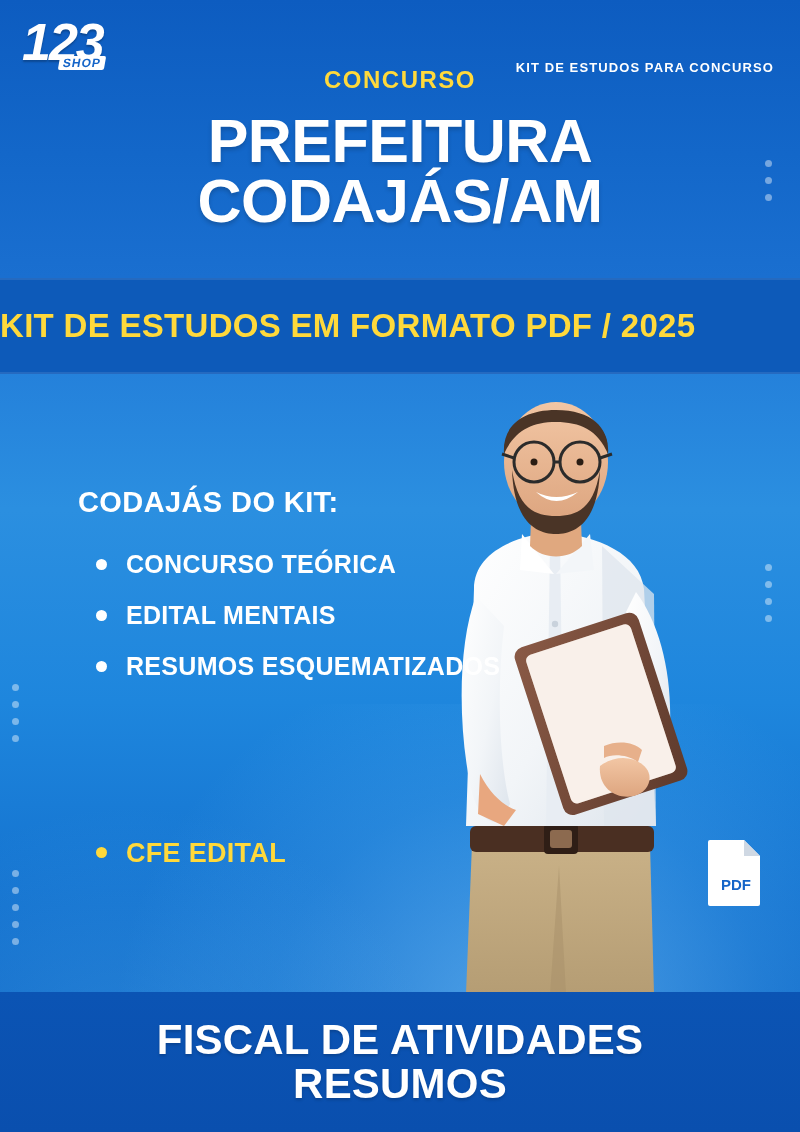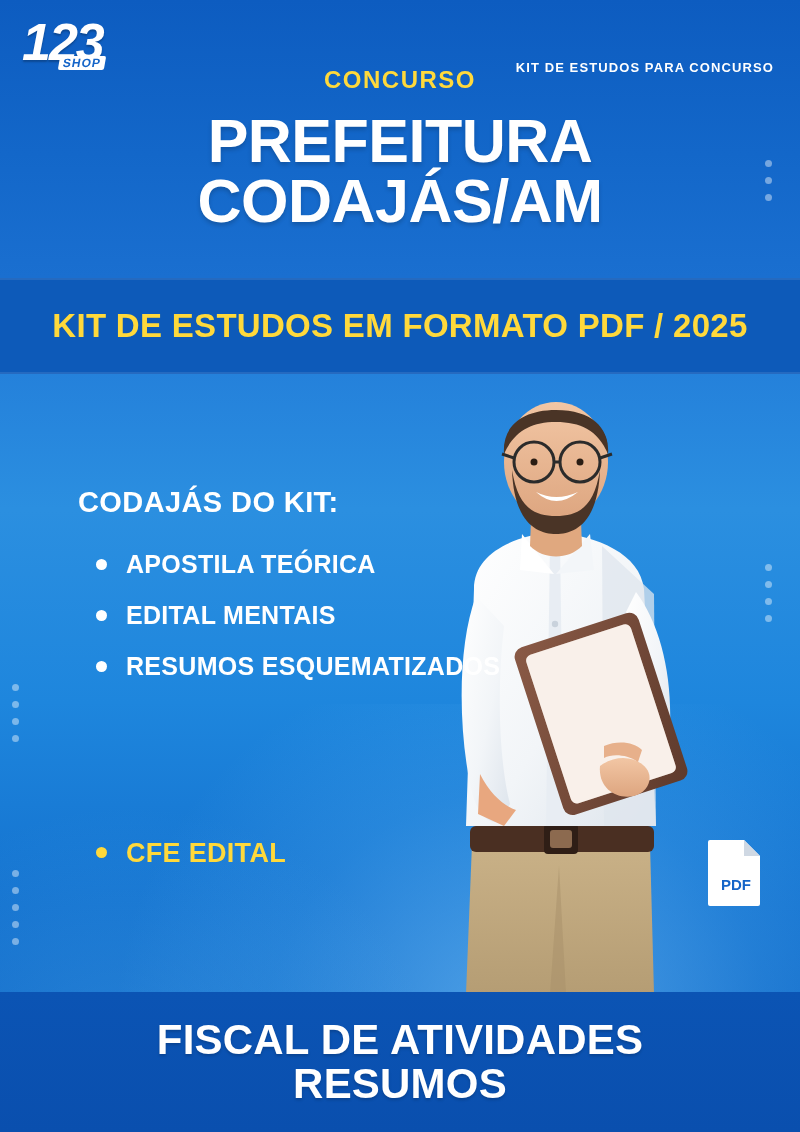--- a/index.html
+++ b/index.html
@@ -67,21 +67,21 @@
     text-shadow:0 3px 4px rgba(0,0,0,.18);
   }
 
   
   .band {
     position:relative;
     height:96px;
     background:#0d5ab9;
     border-top:2px solid rgba(255,255,255,.10);
     border-bottom:2px solid rgba(255,255,255,.10);
-    display:flex; align-items:center; justify-content:center;
+    display:flex; align-items:center; justify-content:flex-start;
   }
   .band span {
     color:#ffd93b; font-size:33px; font-weight:bold; letter-spacing:.3px;
   }
 
   
   .body { position:relative; height:620px; }
 
   .content-title {
     position:absolute; left:78px; top:112px;
@@ -275,21 +275,21 @@
         <rect x="186" y="260" width="110" height="156" rx="6" fill="#ffffff" opacity=".35"></rect>
       </g>
 
       <path d="M246 392 C262 380 282 382 292 394 C300 404 294 418 280 422 C262 426 244 414 246 392 Z" fill="url(#skin)"></path>
       <path d="M250 372 C264 366 280 368 288 376 L284 388 C272 380 258 380 250 384 Z" fill="#e7b08b"></path>
     </svg>
 
     <div class="content-title">CODAJÁS DO KIT:</div>
 
     <ul class="items">
-      <li>APOSTILA TEÓRICA</li>
+      <li>CONCURSO TEÓRICA</li>
       <li>EDITAL MENTAIS</li>
       <li>RESUMOS ESQUEMATIZADOS</li>
     </ul>
 
     <div class="cfe">CFE EDITAL</div>
 
     <svg class="pdf-badge" viewBox="0 0 58 68" xmlns="http://www.w3.org/2000/svg">
       <path d="M4 2 h34 l16 16 v48 a2 2 0 0 1 -2 2 h-48 a2 2 0 0 1 -2 -2 v-62 a2 2 0 0 1 2 -2 z" fill="#ffffff"></path>
       <path d="M38 2 l16 16 h-16 z" fill="#cfd8e3"></path>
       <text x="30" y="52" text-anchor="middle" font-family="Liberation Sans, sans-serif" font-size="15" font-weight="bold" fill="#1565c8">PDF</text>

